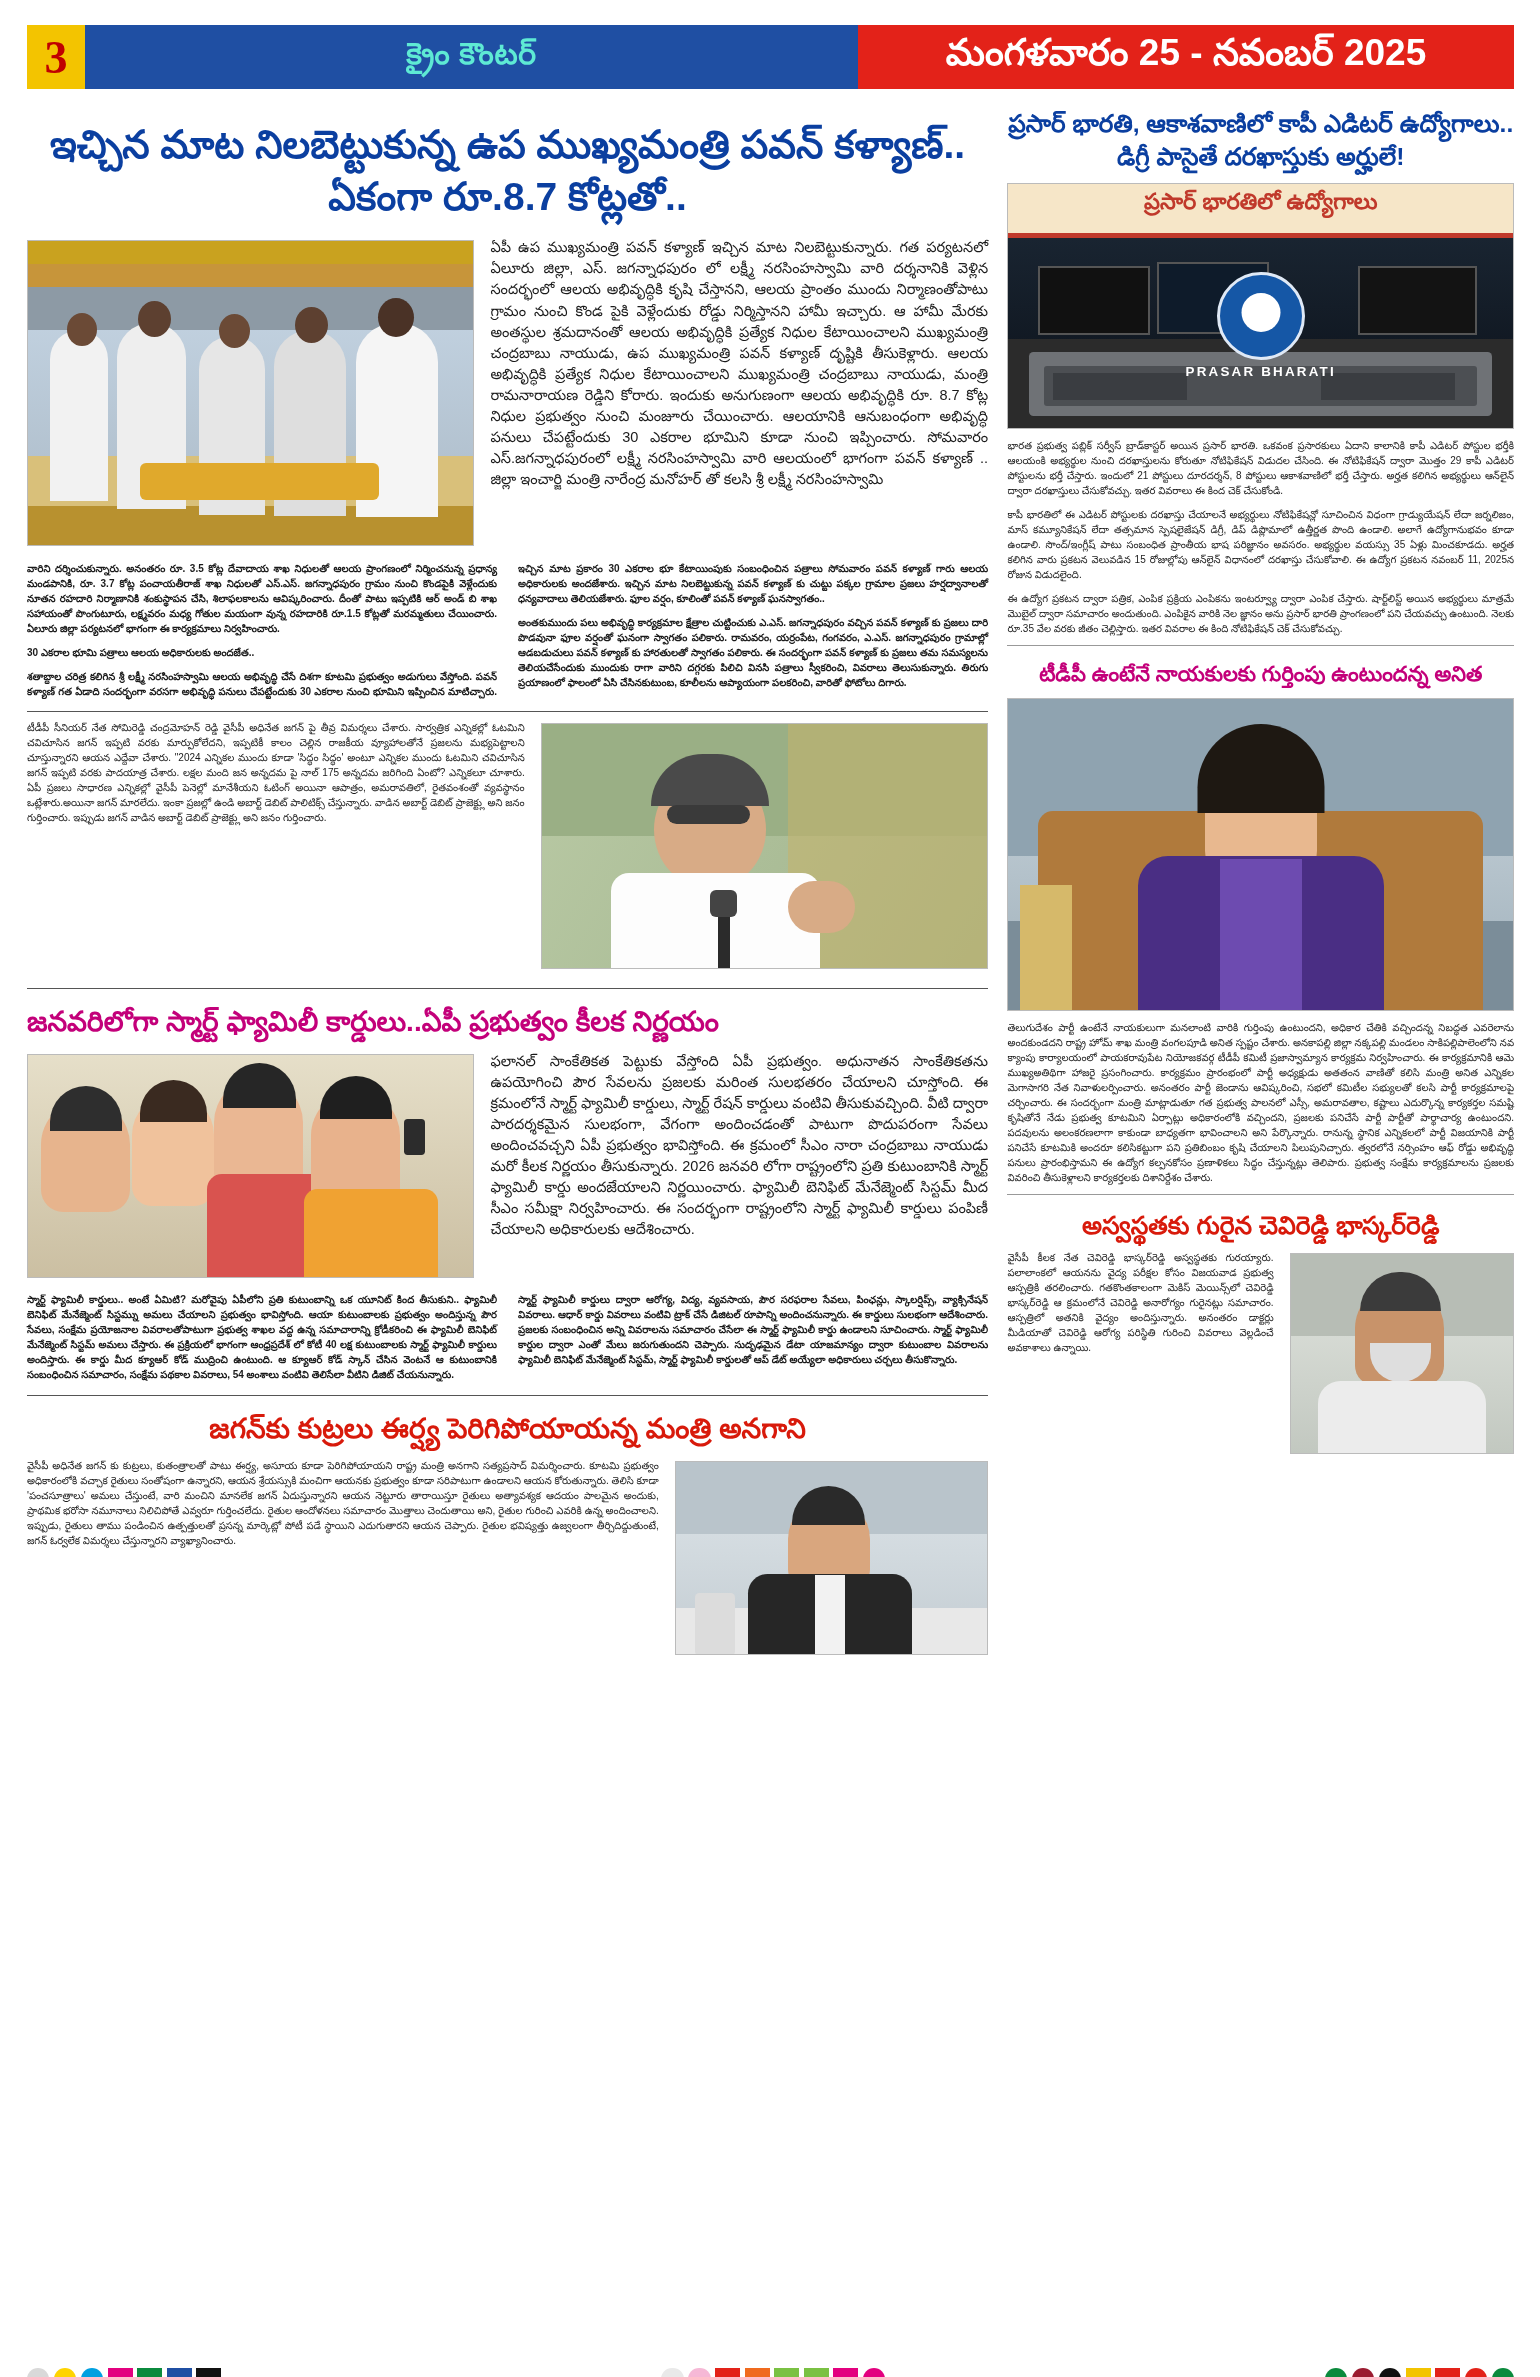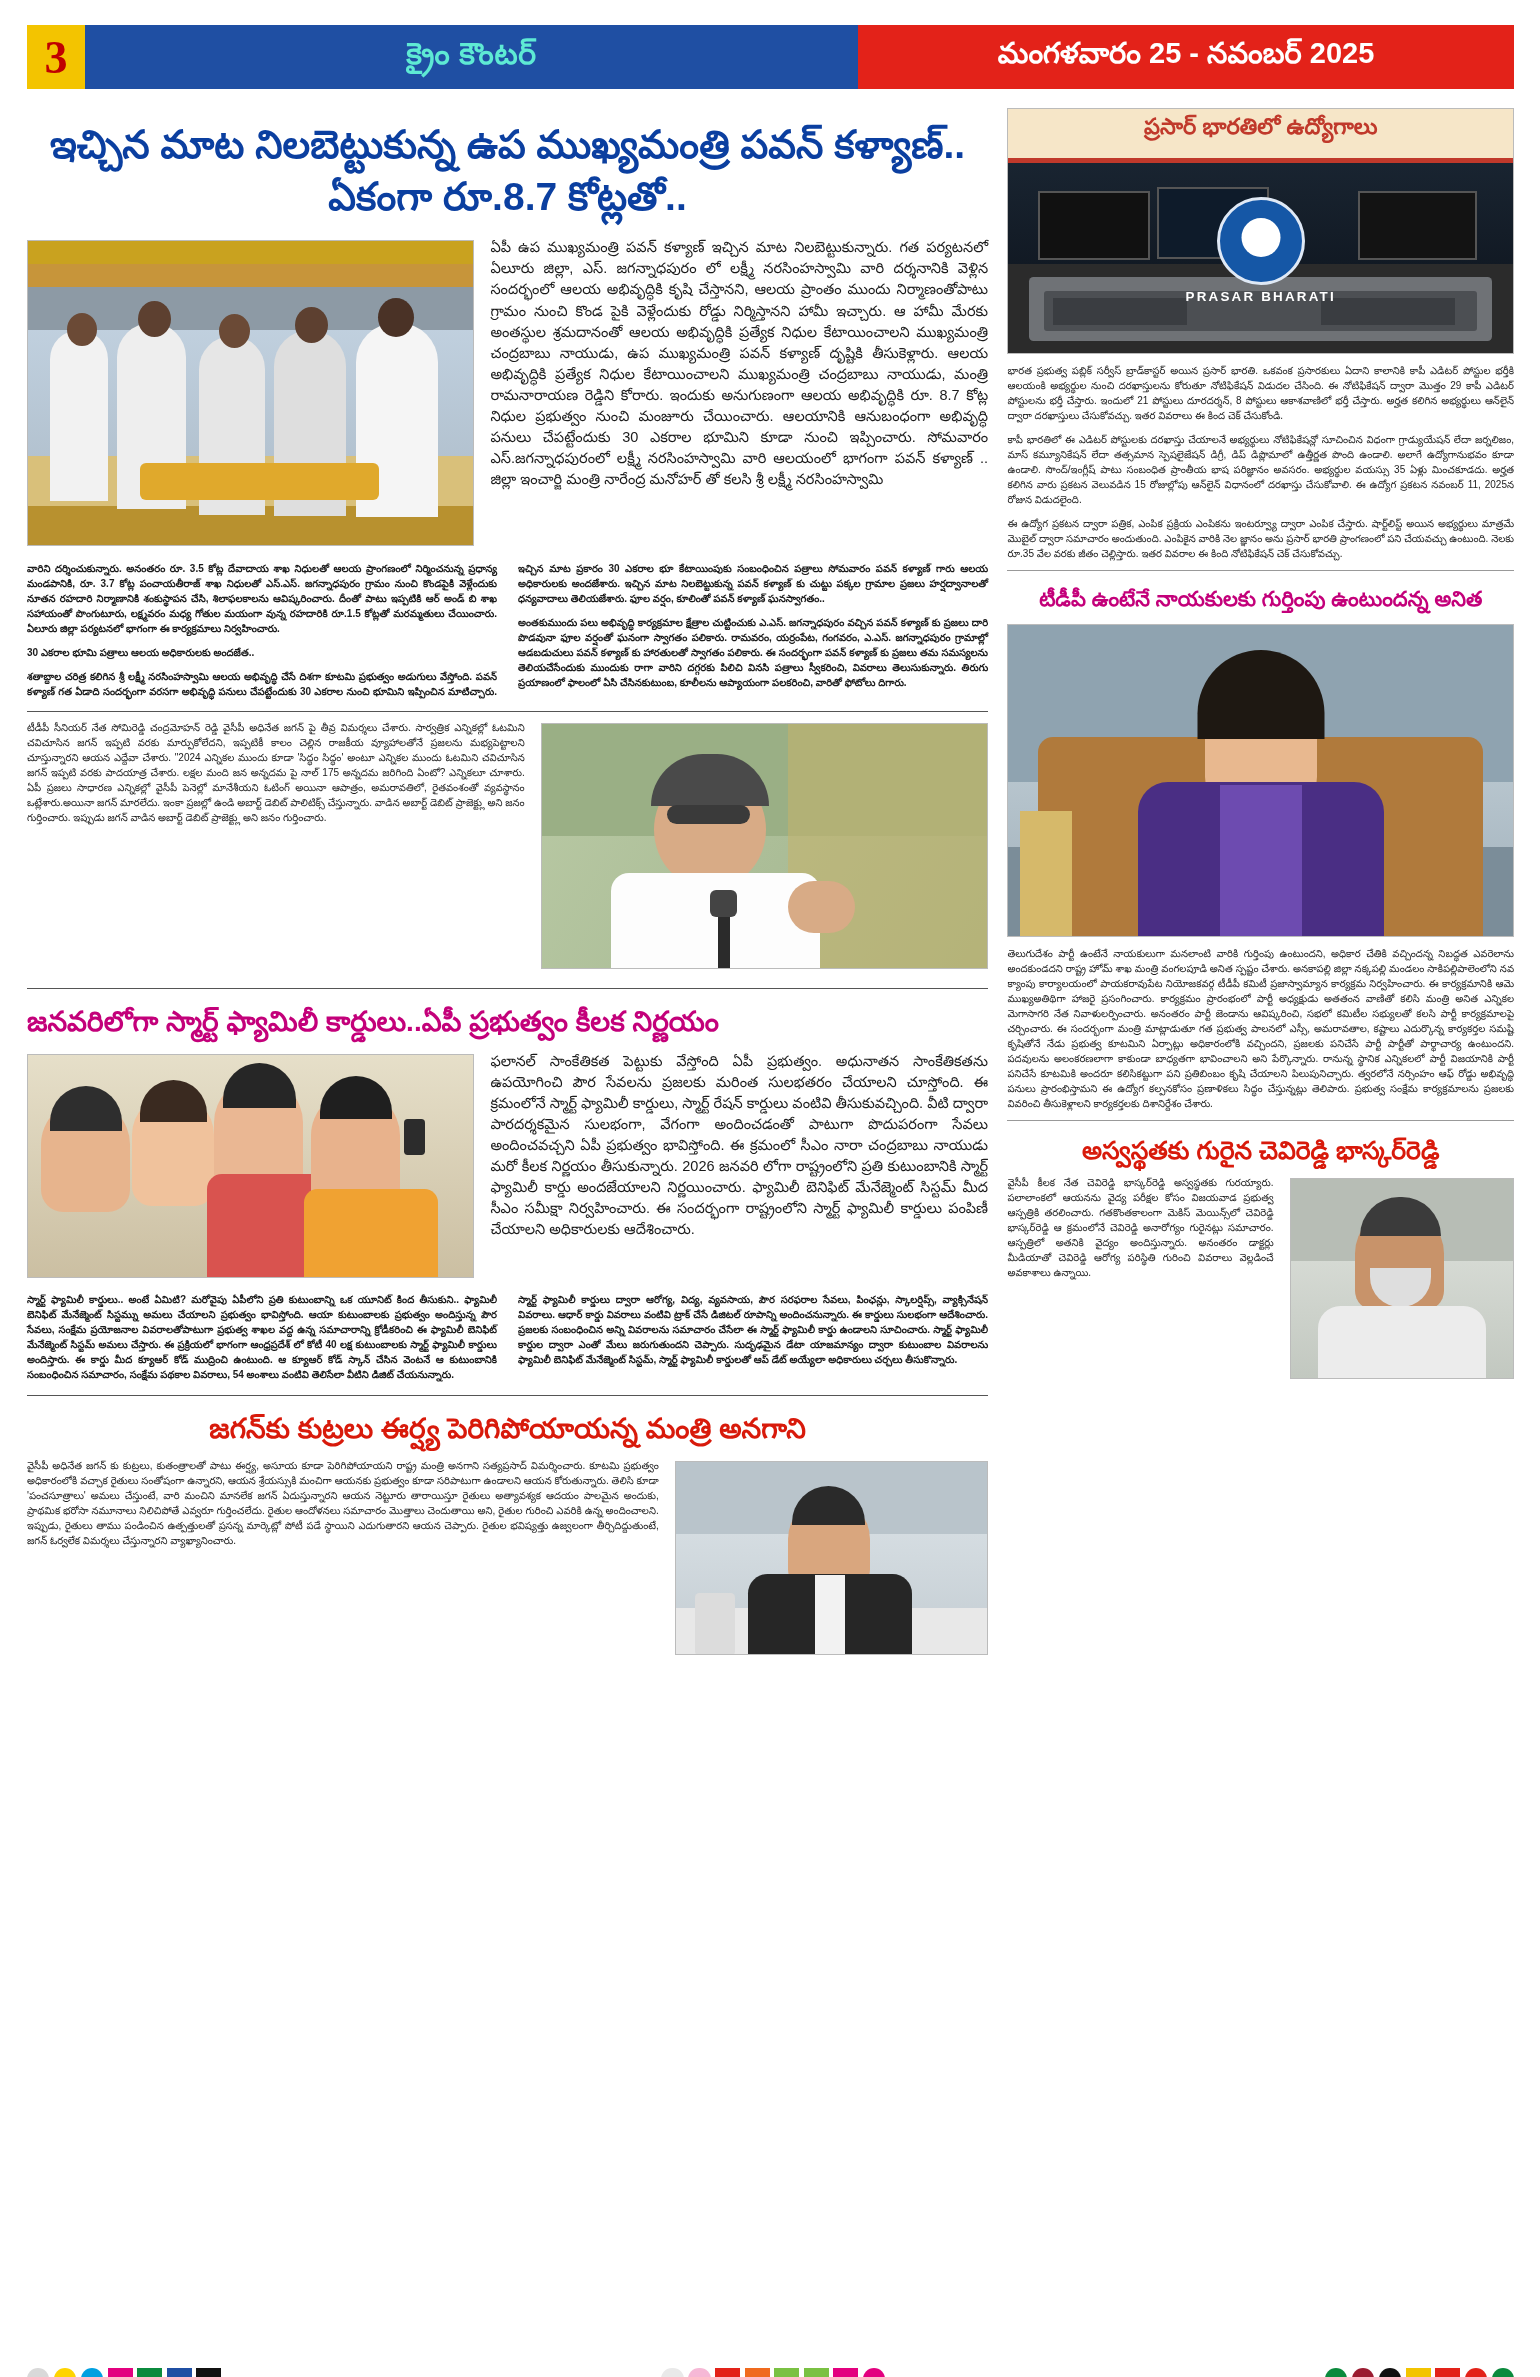--- a/index.html
+++ b/index.html
@@ -51,21 +51,21 @@
   }
   .masthead-right {
     width: 656px;
     background: #e32219;
     display: flex;
     align-items: center;
     justify-content: center;
   }
   .masthead-right .date {
     color: #ffffff;
-    font-size: 29px;
+    font-size: 37px;
     font-weight: bold;
   }
 
   
   .content {
     display: flex;
     gap: 19.4px;
     margin-top: 19.4px;
   }
   .col-left { width: 962px; }
@@ -293,20 +293,21 @@
             <div class="bar" style="left:19.4px;top:131px;width:40px;height:63px;background:#dcdcdc;border-radius:4.5px;"></div>
           </div>
         </div>
         <p class="body">వైసీపీ అధినేత జగన్ కు కుట్రలు, కుతంత్రాలతో పాటు ఈర్ష్య, అసూయ కూడా పెరిగిపోయాయని రాష్ట్ర మంత్రి అనగాని సత్యప్రసాద్ విమర్శించారు. కూటమి ప్రభుత్వం అధికారంలోకి వచ్చాక రైతులు సంతోషంగా ఉన్నారని, ఆయన శ్రేయస్సుకి మంచిగా ఆయనకు ప్రభుత్వం కూడా సరిపాటుగా ఉండాలని ఆయన కోరుతున్నారు. తెలిసి కూడా 'పంచసూత్రాలు' అమలు చేస్తుంటే, వారి మంచిని మానలేక జగన్ ఏదుస్తున్నారని ఆయన నెట్టూరు తారాయిస్తూ రైతులు అత్యావశ్యక ఆదయం పాలమైన అందుకు, ప్రాథమిక భరోసా నమూనాలు నిలిచిపోతే ఎవ్వరూ గుర్తించలేదు. రైతుల ఆందోళనలు సమాచారం మొత్తాలు చెందుతాయి అని, రైతుల గురించి ఎవరికి ఉన్న అందించాలని. ఇప్పుడు, రైతులు తాము పండించిన ఉత్పత్తులతో ప్రసన్న మార్కెట్లో పోటీ పడే స్థాయిని ఎదుగుతారని ఆయన చెప్పారు. రైతుల భవిష్యత్తు ఉజ్వలంగా తీర్చిదిద్దుతుంటే, జగన్ ఓర్వలేక విమర్శలు చేస్తున్నారని వ్యాఖ్యానించారు.</p>
       </div>
 
     </div>
 
     <div class="col-right">
 
+      <h2 class="right-head">ప్రసార్ భారతి, ఆకాశవాణిలో కాపీ ఎడిటర్ ఉద్యోగాలు.. డిగ్రీ పాసైతే దరఖాస్తుకు అర్హులే!</h2>
 
       <div class="photo" style="width:100%;height:246px;">
         <div class="ph-inner" style="background:linear-gradient(#1d2a38,#0b1018);">
           <div class="bar" style="left:0;right:0;top:0;height:49px;background:#f6e6c8;"></div>
           <div class="bar" style="left:0;right:0;top:49px;height:4.5px;background:#c0392b;"></div>
           <div style="position:absolute;left:0;right:0;top:4.5px;text-align:center;color:#c0392b;font-size:22.4px;font-weight:bold;">ప్రసార్ భారతిలో ఉద్యోగాలు</div>
 
           <div class="bar" style="left:0;right:0;bottom:0;height:89px;background:#2b2b2b;"></div>
           <div class="bar" style="left:21px;bottom:12px;right:21px;height:64px;background:#6f7276;border-radius:4.5px;"></div>
           <div class="bar" style="left:36px;bottom:22.4px;right:36px;height:40px;background:#4c4f53;border-radius:3px;"></div>

